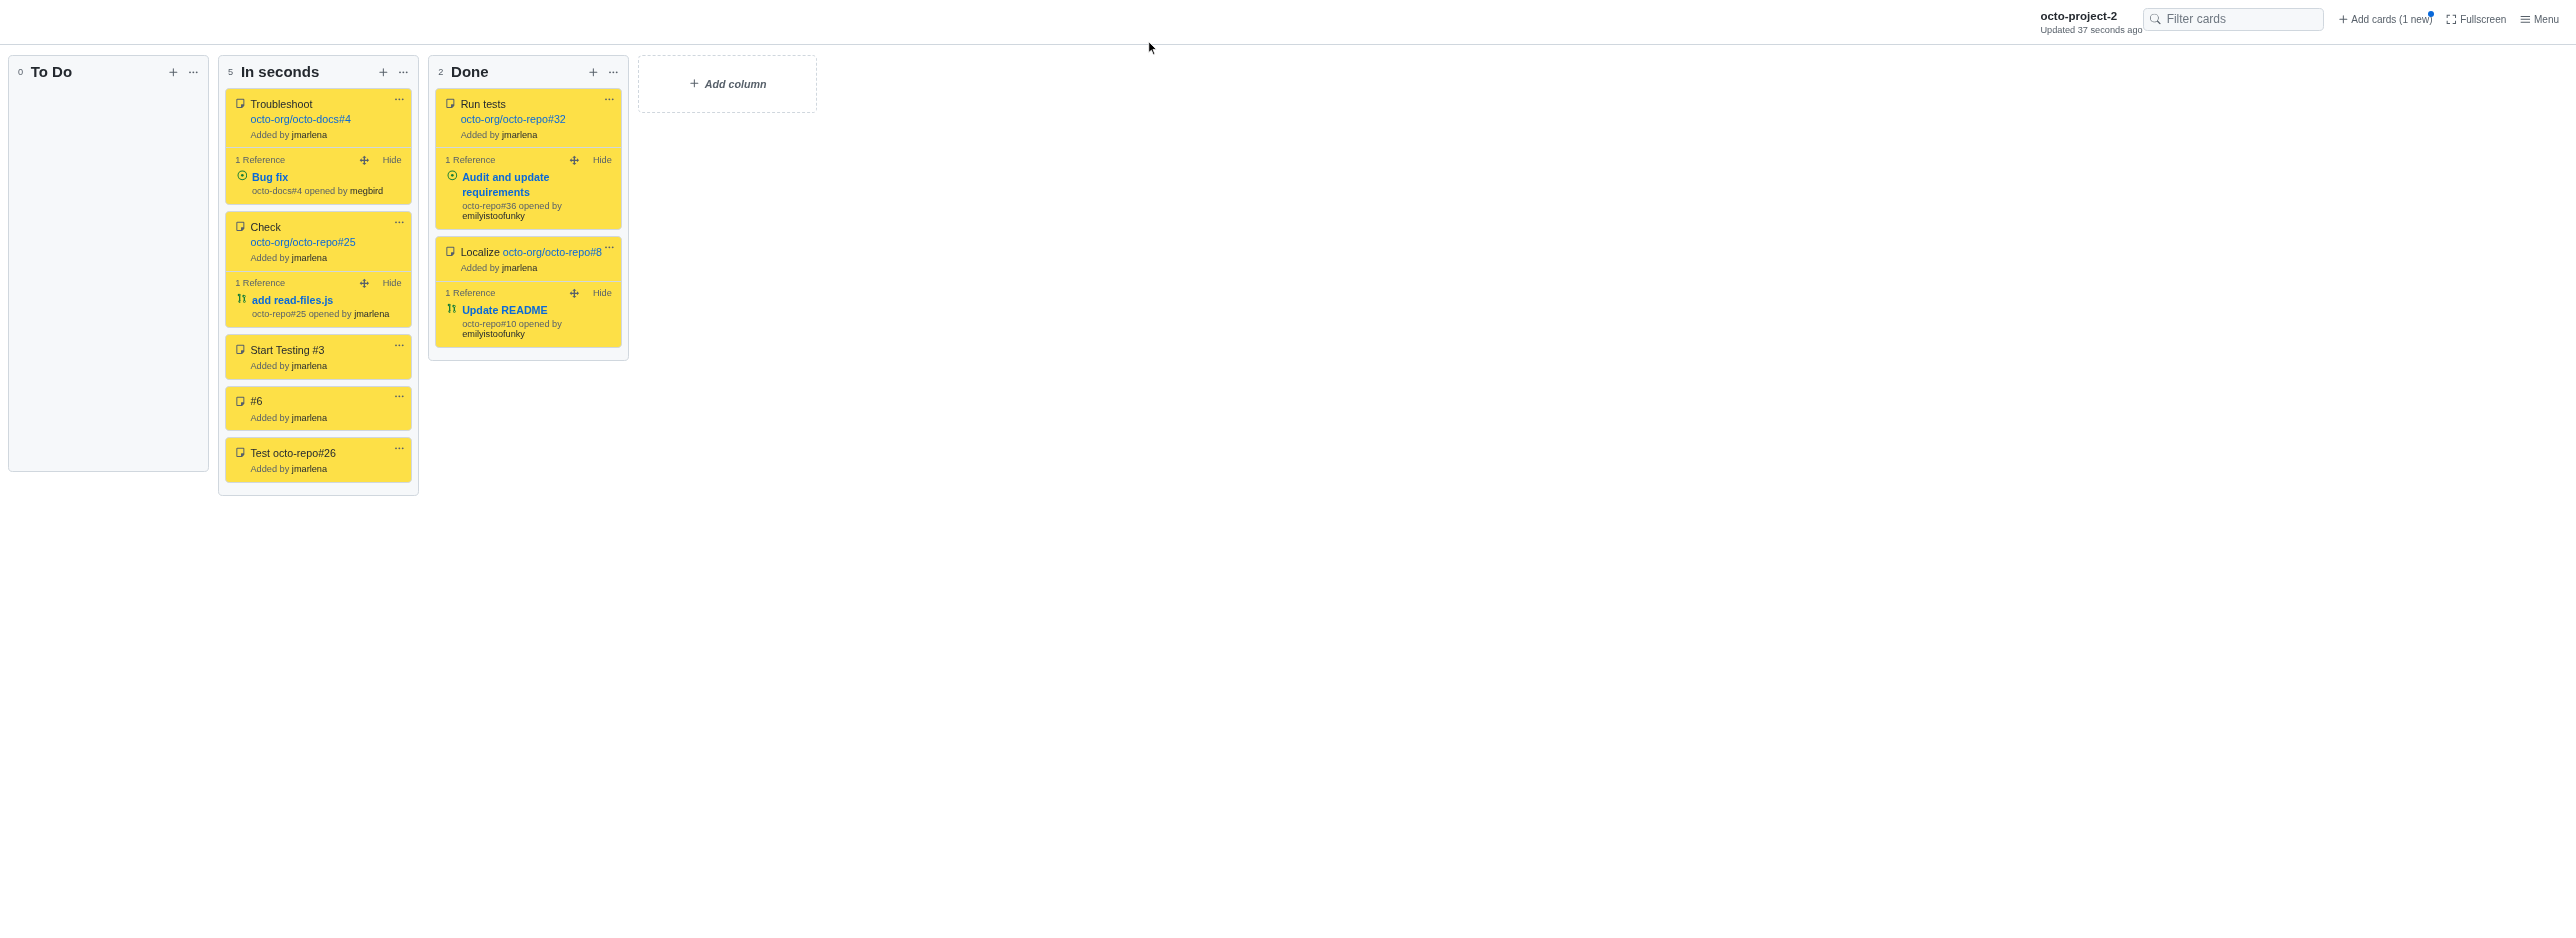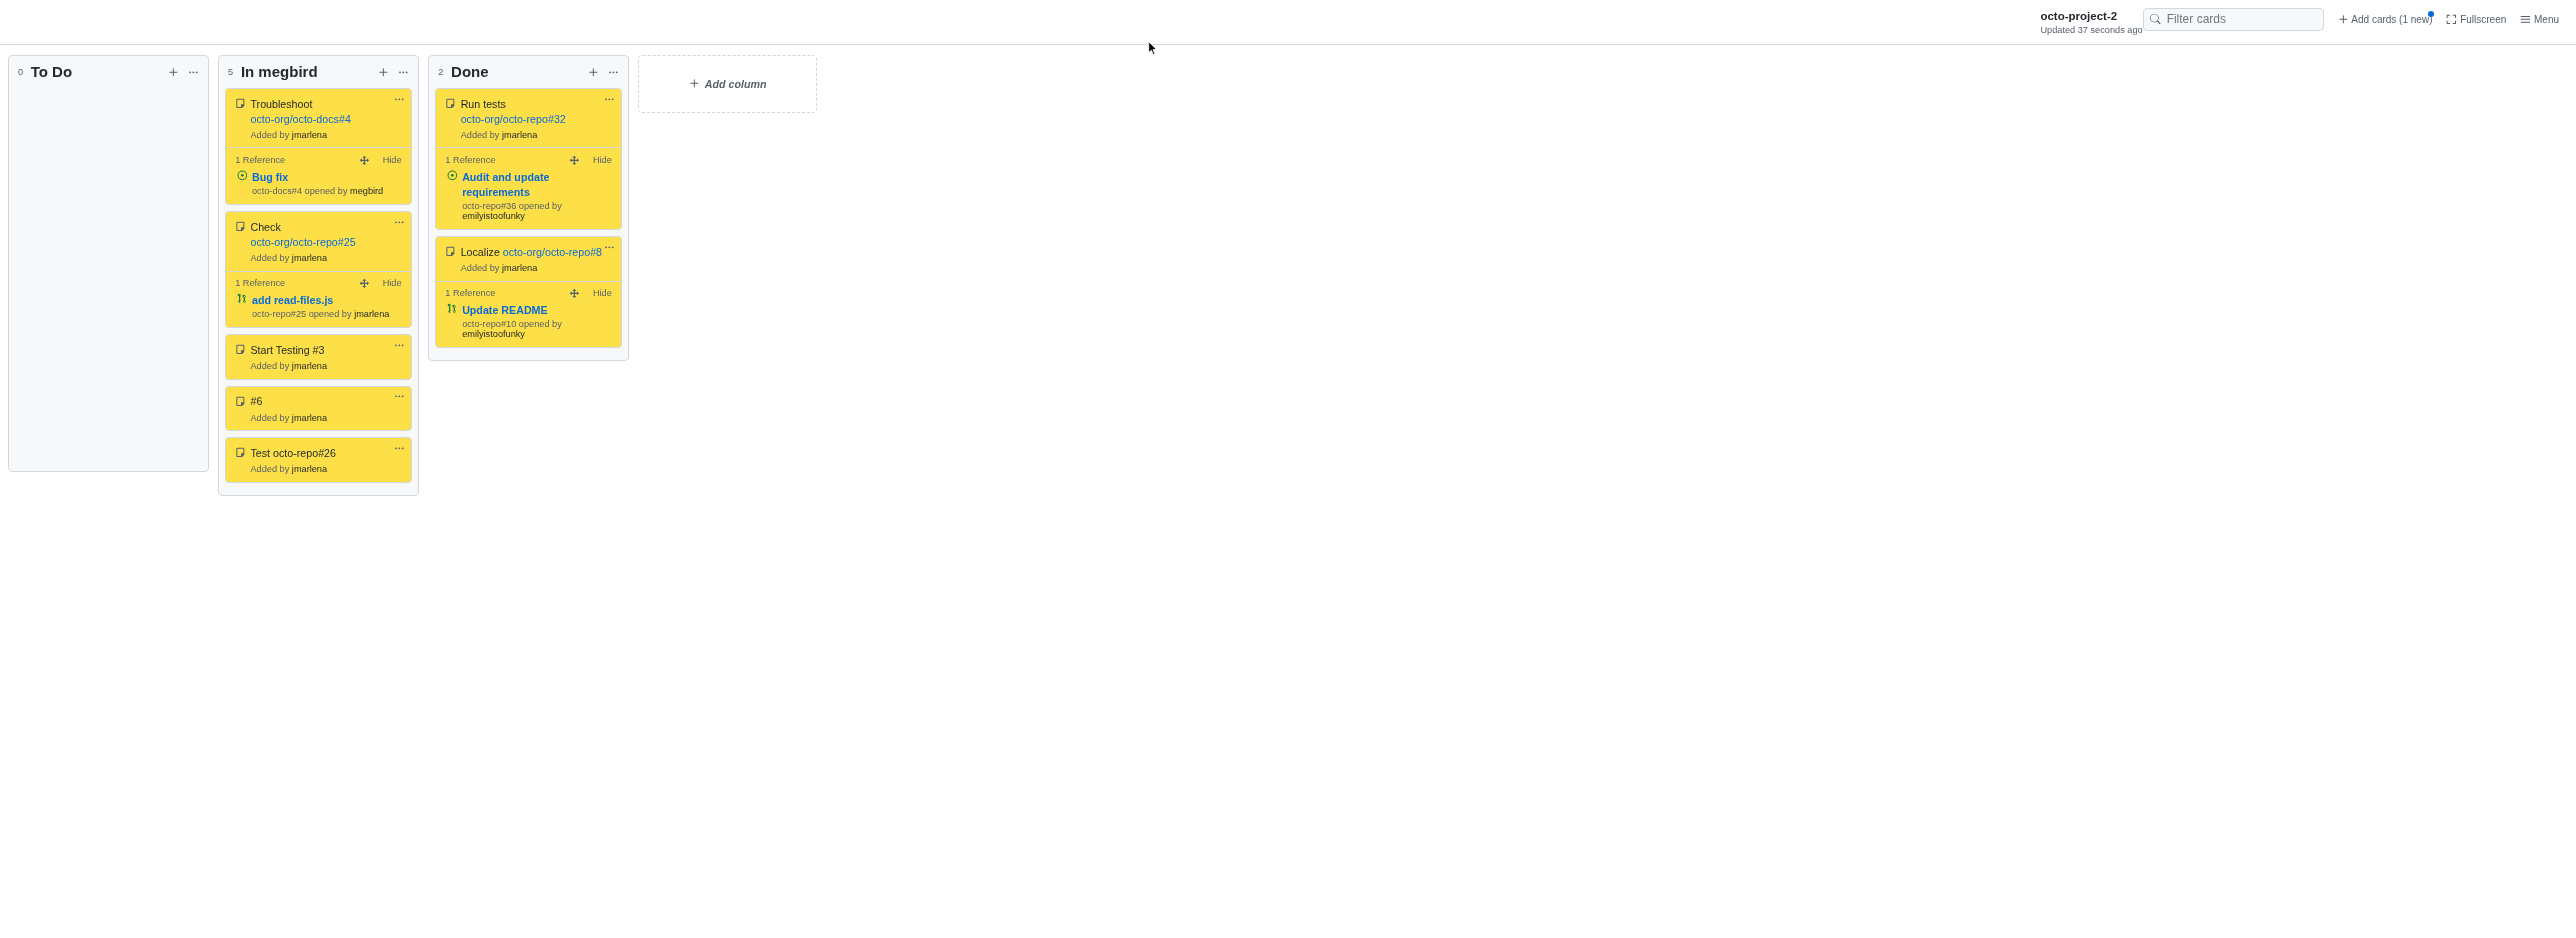--- a/index.html
+++ b/index.html
@@ -314,21 +314,21 @@
             </svg>
           </span>
         </div>
       </div>
       <div class="column-body"></div>
     </div>
     <div class="column">
       <div class="column-header">
         <div class="chl">
           <span class="count-badge">5</span>
-          <span class="col-title">In megbird</span>
+          <span class="col-title">In seconds</span>
         </div>
         <div class="chr">
           <span class="icon-btn">
             <svg width="10.7" height="10.7" viewBox="0 0 16 16" fill="currentColor">
               <path d="M8 2a.75.75 0 01.75.75v4.5h4.5a.75.75 0 010 1.5h-4.5v4.5a.75.75 0 01-1.5 0v-4.5h-4.5a.75.75 0 010-1.5h4.5v-4.5A.75.75 0 018 2z"></path>
             </svg>
           </span>
           <span class="icon-btn">
             <svg width="10.7" height="10.7" viewBox="0 0 16 16" fill="currentColor">
               <circle cx="3" cy="8" r="1.4"></circle>

